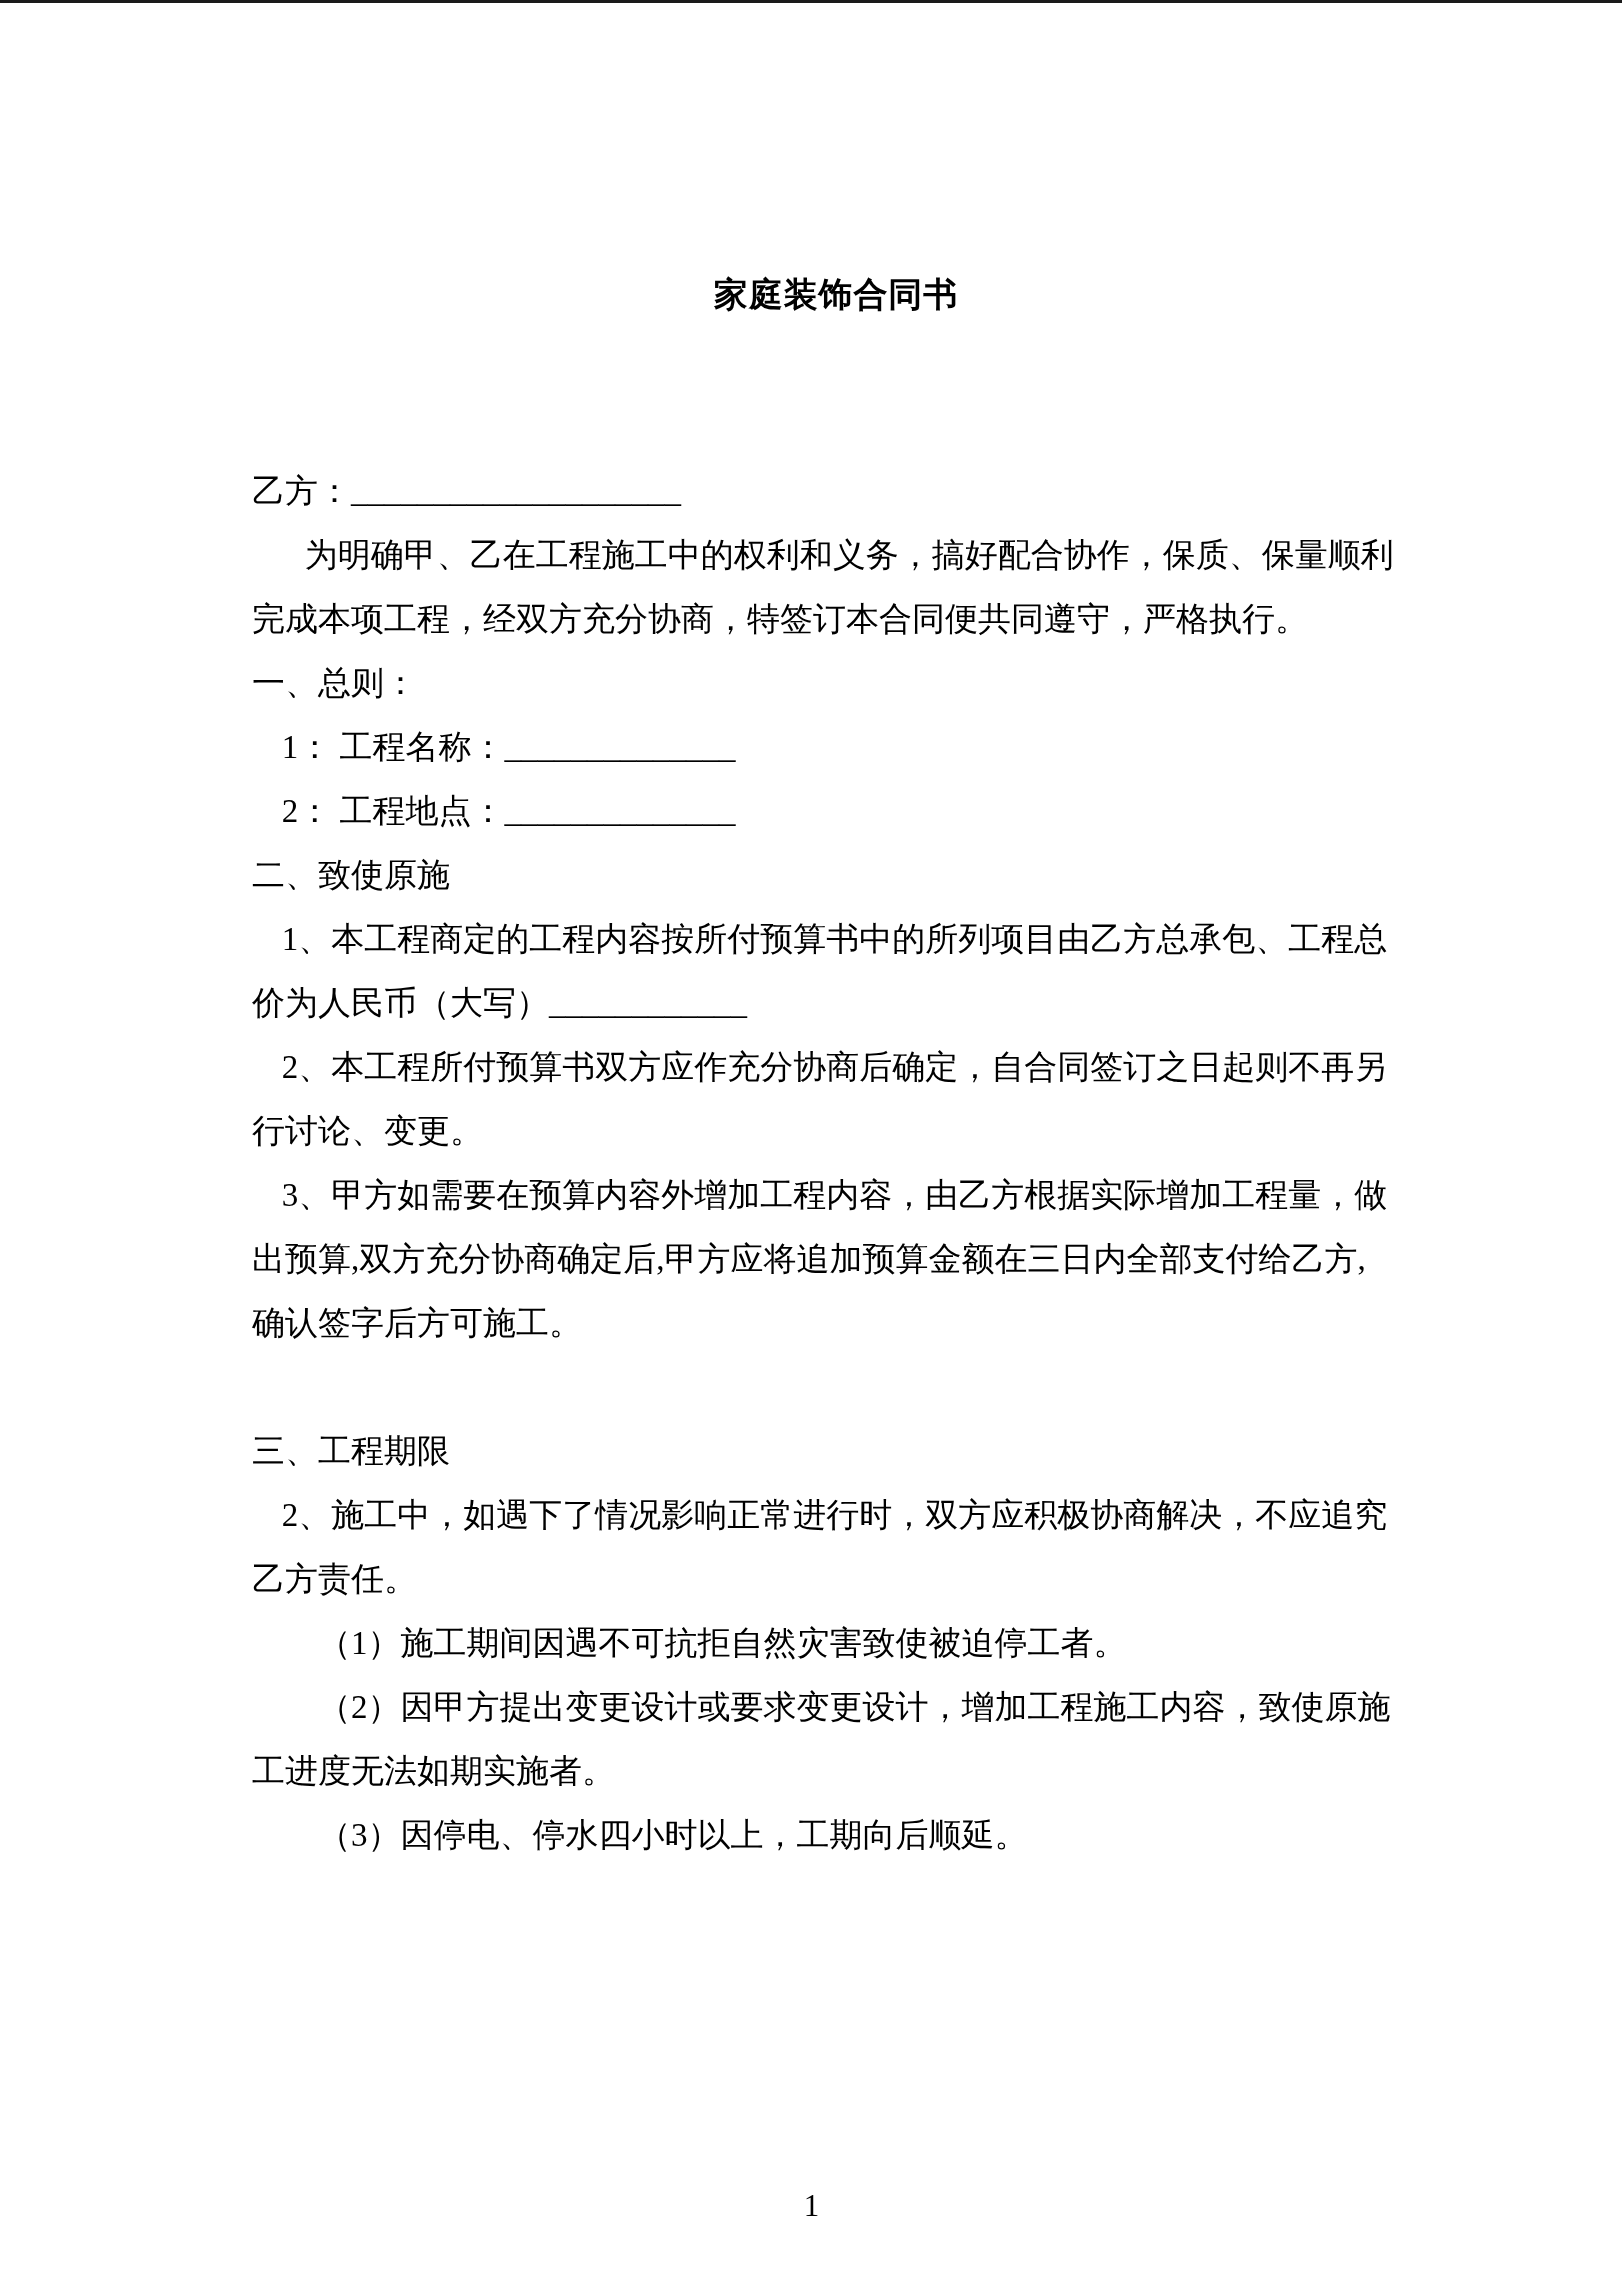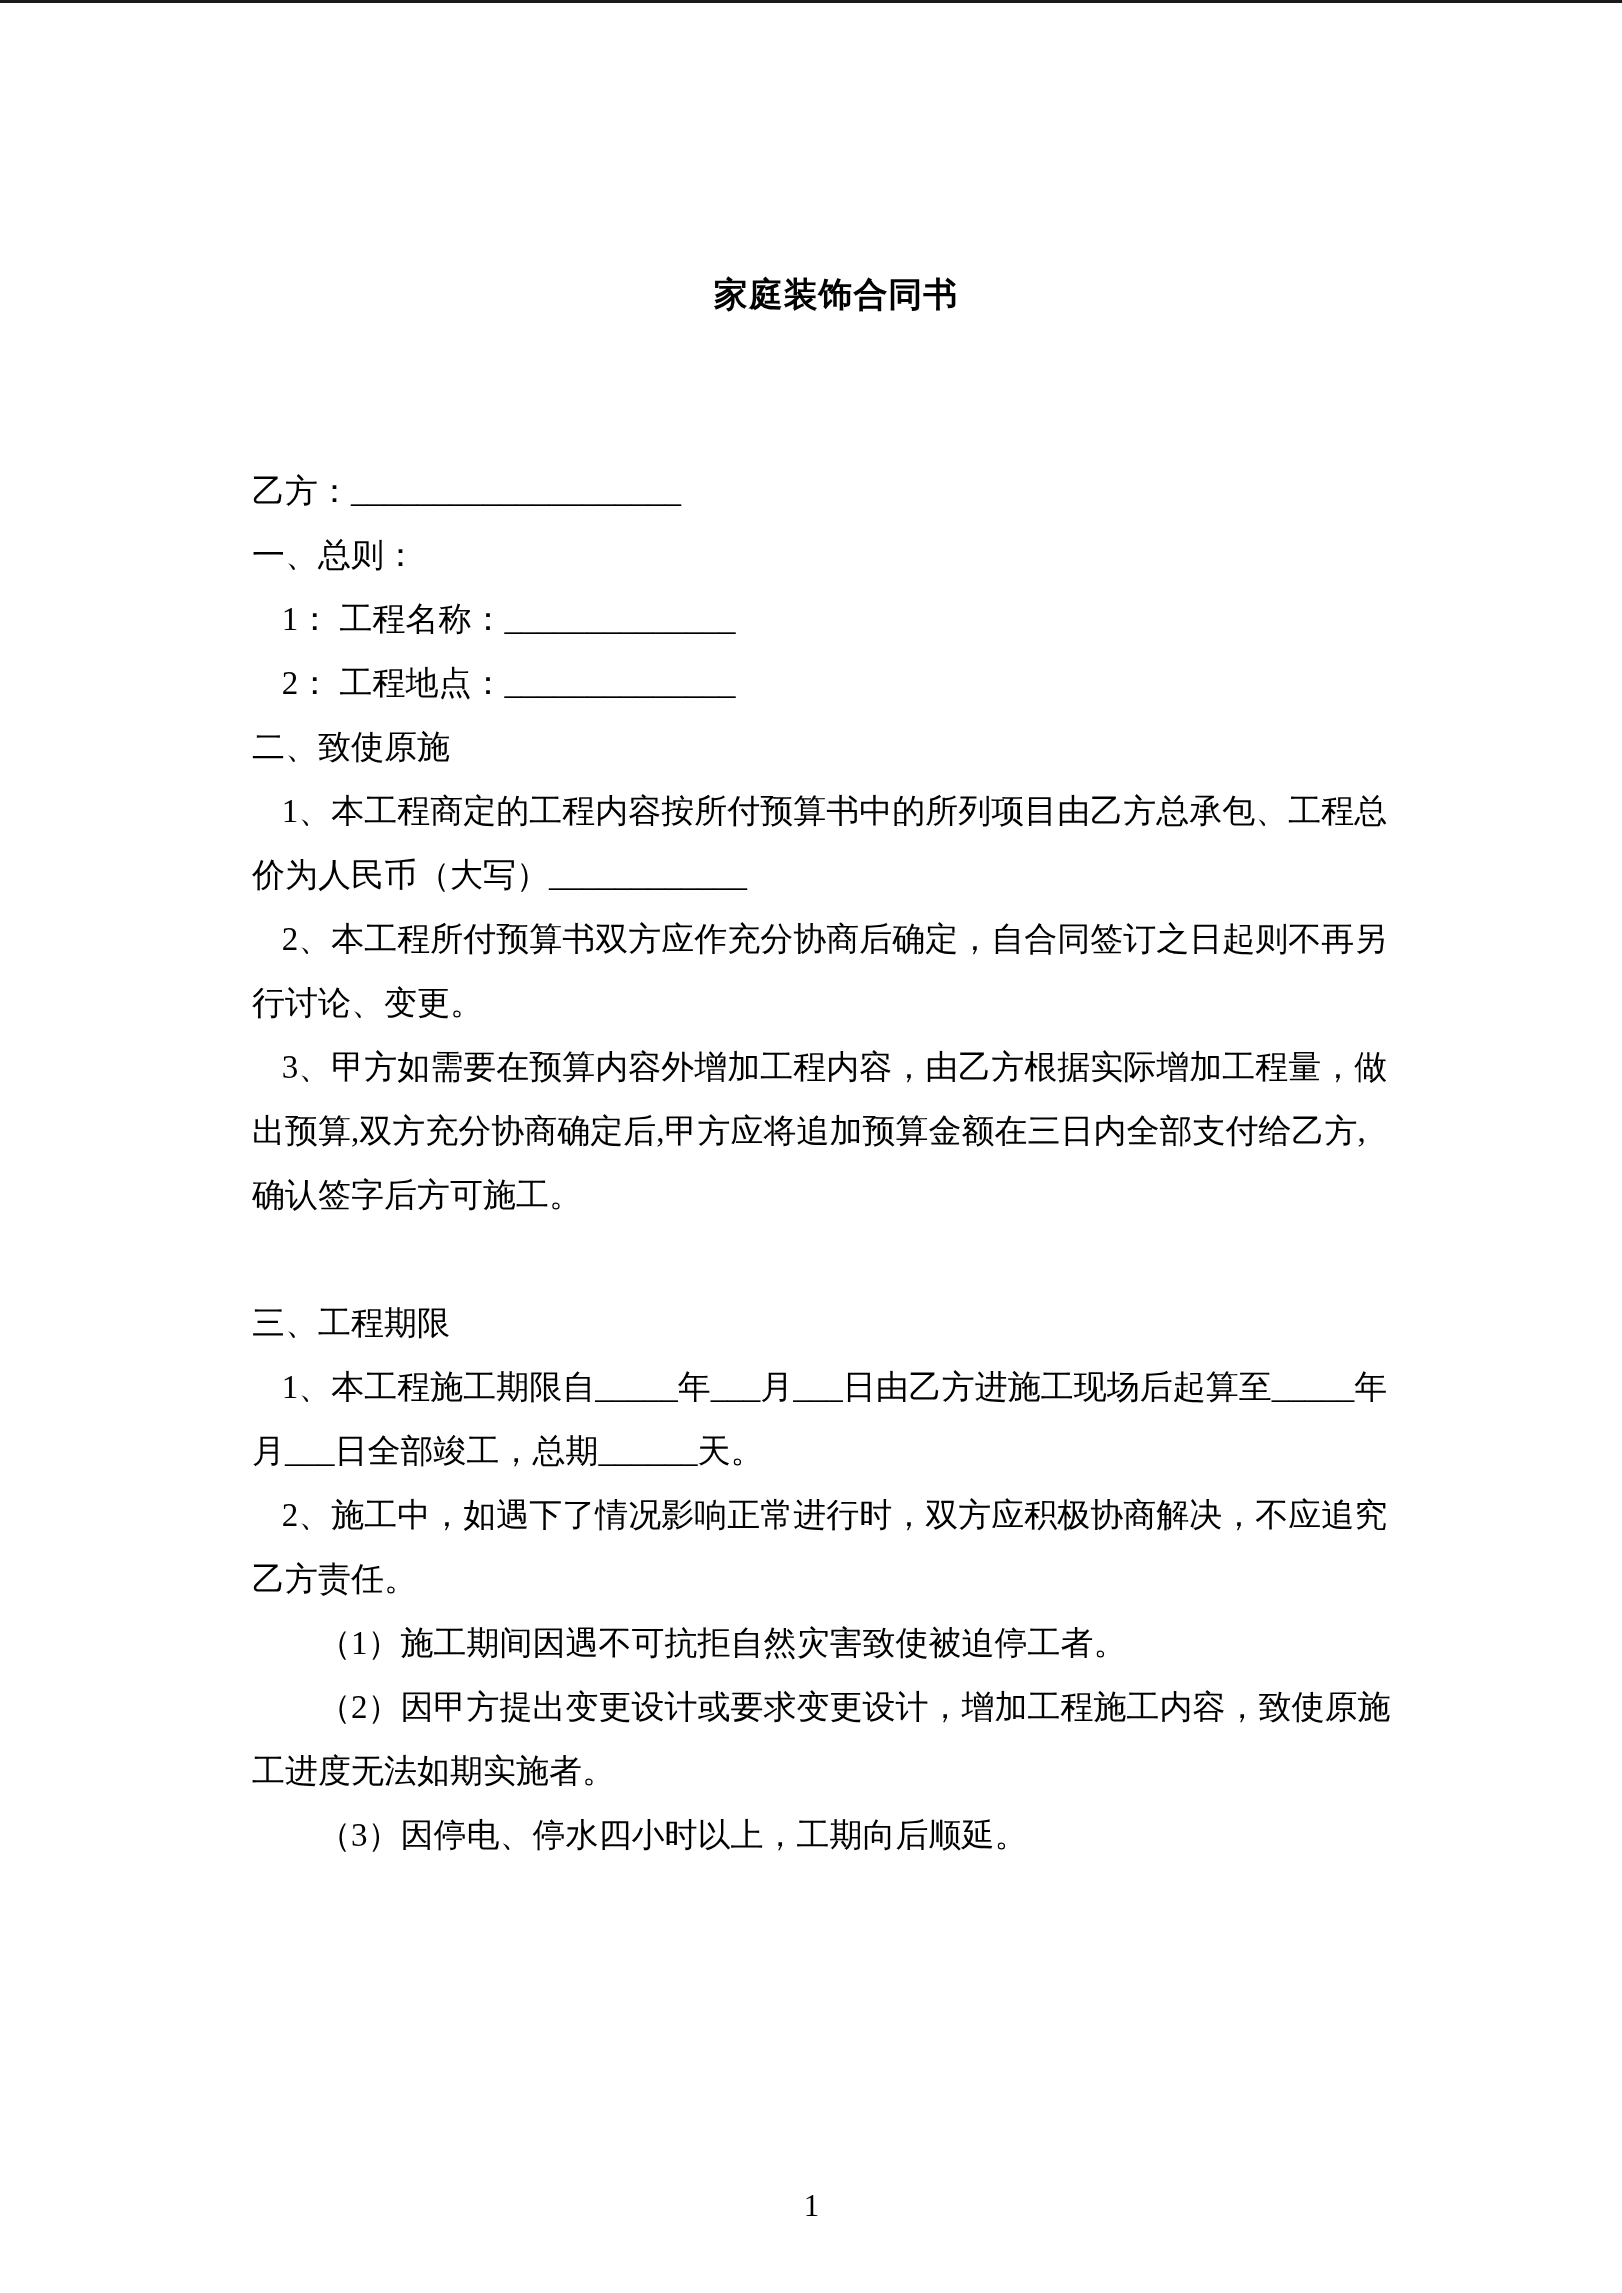--- a/index.html
+++ b/index.html
@@ -75,20 +75,22 @@
 
   <div class="top-border"></div>
 
   <div class="doc-title">家庭装饰合同书</div>
 
   <div class="body-text">
 
 
     <div class="line">乙方：____________________</div>
 
+    <div class="line indent-intro">为明确甲、乙在工程施工中的权利和义务，搞好配合协作，保质、保量顺利
+完成本项工程，经双方充分协商，特签订本合同便共同遵守，严格执行。</div>
 
     <div class="line">一、总则：</div>
 
     <div class="line indent-item">1：  工程名称：______________</div>
 
     <div class="line indent-item">2：  工程地点：______________</div>
 
     <div class="line">二、致使原施</div>
 
     <div class="line indent-item">1、本工程商定的工程内容按所付预算书中的所列项目由乙方总承包、工程总
@@ -98,22 +100,20 @@
 行讨论、变更。</div>
 
     <div class="line indent-item">3、甲方如需要在预算内容外增加工程内容，由乙方根据实际增加工程量，做
 出预算,双方充分协商确定后,甲方应将追加预算金额在三日内全部支付给乙方,
 确认签字后方可施工。</div>
 
     <div class="gap"></div>
 
     <div class="line">三、工程期限</div>
 
-    <div class="line indent-item">1、本工程施工期限自_____年___月___日由乙方进施工现场后起算至_____年
-月___日全部竣工，总期______天。</div>
 
     <div class="line indent-item">2、施工中，如遇下了情况影响正常进行时，双方应积极协商解决，不应追究
 乙方责任。</div>
 
     <div class="line indent-sub">（1）施工期间因遇不可抗拒自然灾害致使被迫停工者。</div>
 
     <div class="line indent-sub">（2）因甲方提出变更设计或要求变更设计，增加工程施工内容，致使原施
 工进度无法如期实施者。</div>
 
     <div class="line indent-sub">（3）因停电、停水四小时以上，工期向后顺延。</div>

